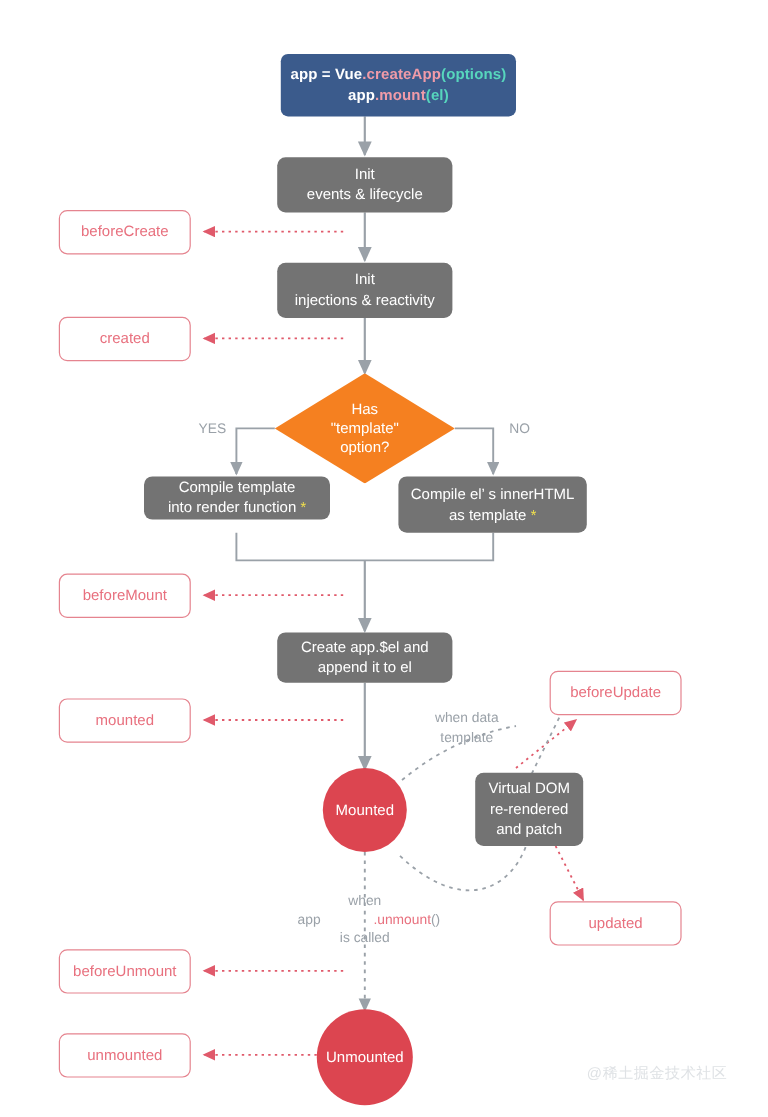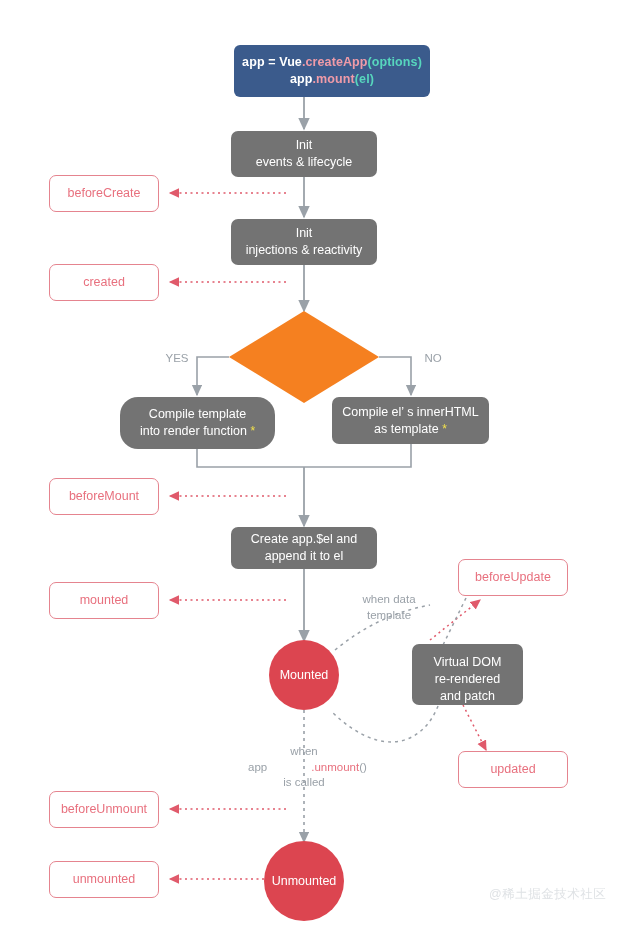--- a/index.html
+++ b/index.html
@@ -188,26 +188,31 @@
 
   <div class="node node-green" style="left:231px; top:219px; width:146px; height:46px;">
     <div>
       <div>Init</div>
       <div>injections &amp; reactivity</div>
     </div>
   </div>
 
   <div class="node node-decision" style="left:229px; top:311px;">
     <div class="diamond-shape"></div>
+    <div class="diamond-text">
+      <div>Has</div>
+      <div>"template"</div>
+      <div>option?</div>
+    </div>
   </div>
 
   <div class="label" style="left:160px; top:351px; width:34px;">YES</div>
   <div class="label" style="left:418px; top:351px; width:30px;">NO</div>
 
-  <div class="node node-green" style="left:120px; top:397px; width:155px; height:52px;border-radius:18px;">
+  <div class="node node-green" style="left:120px; top:397px; width:155px; height:36px;">
     <div>
       <div>Compile template</div>
       <div>
         <span>into render function</span>
         <span class="star">*</span>
       </div>
     </div>
   </div>
 
   <div class="node node-green" style="left:332px; top:397px; width:157px; height:47px;">
@@ -220,21 +225,21 @@
     </div>
   </div>
 
   <div class="node node-green" style="left:231px; top:527px; width:146px; height:42px;">
     <div>
       <div>Create app.$el and</div>
       <div>append it to el</div>
     </div>
   </div>
 
-  <div class="node node-green" style="left:412px; top:644px; width:111px; height:61px;align-items:flex-end;">
+  <div class="node node-green" style="left:396px; top:644px; width:90px; height:61px;">
     <div>
       <div>Virtual DOM</div>
       <div>re-rendered</div>
       <div>and patch</div>
     </div>
   </div>
 
   <div class="node node-circle" style="left:269px; top:640px; width:70px; height:70px;">
     <span>Mounted</span>
   </div>

